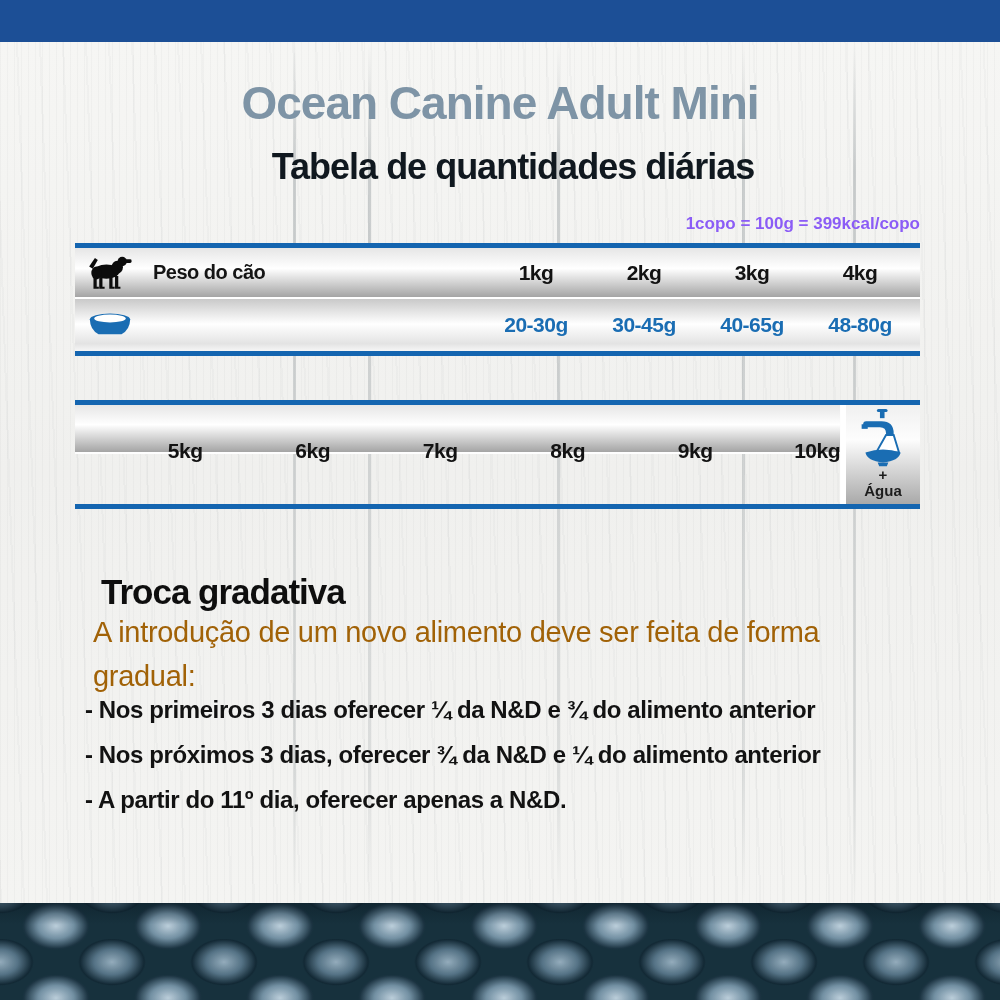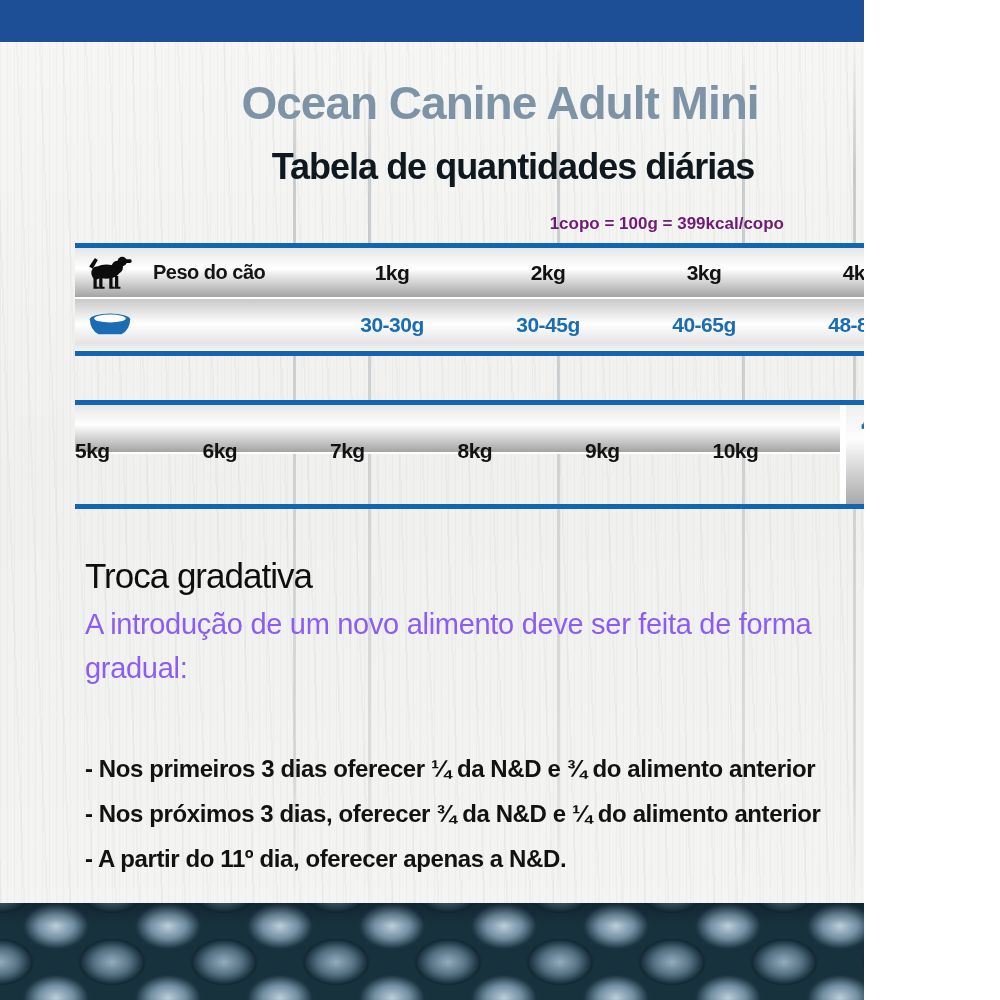--- a/index.html
+++ b/index.html
@@ -1,16 +1,16 @@
 <!DOCTYPE html>
 <html><head>
 <meta charset="utf-8">
 <style>
   html,body{margin:0;padding:0;background:#fff;}
-  .page{position:relative;width:864px;height:1000px;overflow:hidden;
+  .page{position:relative;width:1000px;height:1000px;overflow:hidden;
         font-family:"Liberation Sans","DejaVu Sans",sans-serif;color:#111;}
 
   
   .topbar{position:absolute;left:0;top:0;width:1000px;height:42px;background:#1c4f96;
           box-shadow:0 3px 0 rgba(55,70,95,.35);}
 
   
   .wood{position:absolute;left:0;top:42px;width:1000px;height:861px;
         background-color:#f2f2f0;
         background-image:
@@ -18,58 +18,58 @@
           repeating-linear-gradient(88deg, rgba(160,165,168,.07) 0 2px, rgba(255,255,255,0) 2px 23px),
           linear-gradient(180deg, #f6f6f4 0%, #f0f0ee 50%, #f4f4f2 100%);}
   .plank{position:absolute;top:0;bottom:0;width:3px;
          background:linear-gradient(180deg, rgba(150,155,158,0), rgba(138,146,150,.40) 15%, rgba(138,146,150,.22) 85%, rgba(150,155,158,0));}
 
   
   .title{position:absolute;left:0;top:76px;width:1000px;margin:0;text-align:center;
          font-size:46px;font-weight:700;letter-spacing:-1px;color:#7e94a6;}
   .subtitle{position:absolute;left:13px;top:146px;width:1000px;margin:0;text-align:center;
             font-size:36px;font-weight:700;letter-spacing:-1px;color:#10181f;}
-  .note{position:absolute;right:80px;top:214px;font-size:17px;font-weight:700;color:#701a75;}
+  .note{position:absolute;right:80px;top:214px;font-size:17px;font-weight:700;color:#8b5cf6;}
 
   
   .ftable{position:absolute;left:75px;width:845px;}
   .t1{top:243px;}
   .t2{top:400px;}
   .bar{height:5px;background:#1465b0;}
   .row{display:flex;align-items:center;}
   .r1{height:49px;background:linear-gradient(180deg,#e6e6e6 0%,#ffffff 42%,#a4a4a4 100%);
       border-bottom:2px solid rgba(255,255,255,.95);}
   .r2{height:52px;background:linear-gradient(180deg,#c9c9c9 0%,#ffffff 48%,#e3e3e3 86%,#f6f6f6 100%);}
   .labelcell{flex:1;display:flex;align-items:center;padding-left:12px;gap:20px;}
   .labeltext{font-size:20px;font-weight:700;letter-spacing:-0.5px;color:#141414;}
   .val{width:108px;text-align:center;font-size:21px;font-weight:700;letter-spacing:-0.5px;}
-  .valpad{padding-right:6px;display:flex;gap:48px;}
+  .valpad{padding-right:6px;display:flex;}
   .wgt{color:#121212;}
   .amt{color:#1a6db3;}
   .icon{display:inline-flex;align-items:center;}
 
   
   .t2body{display:flex;}
   .t2main{flex:1;}
   .t2 .r1{height:47px;}
   .t2 .r2{height:50px;}
   .cols6{display:flex;}
-  .col6{flex:1;text-align:left;font-size:21px;font-weight:700;letter-spacing:-0.5px;margin-top:45px;}
+  .col6{flex:1;text-align:right;font-size:21px;font-weight:700;letter-spacing:-0.5px;margin-top:45px;}
   .cellgap{width:6px;background:rgba(255,255,255,.95);}
   .watercell{width:74px;height:99px;display:flex;flex-direction:column;align-items:center;justify-content:center;
              background:linear-gradient(180deg,#f0f0f0 0%,#fdfdfd 35%,#a9a9a9 100%);}
   .waterplus{font-size:15px;font-weight:700;color:#1c1c1c;line-height:1.05;}
   .waterlabel{font-size:15px;font-weight:700;color:#1c1c1c;line-height:1.1;}
 
   
-  .trocah{position:absolute;left:85px;top:556px;margin:0;font-size:35px;font-weight:400;
+  .trocah{position:absolute;left:85px;top:556px;margin:16px;font-size:35px;font-weight:700;
           letter-spacing:-1px;color:#0e0e0e;}
-  .intro{position:absolute;left:85px;top:602px;margin:0;width:750px;font-size:29px;font-weight:400;
-         line-height:44px;letter-spacing:-0.3px;color:#8b5cf6;}
-  .bullets{position:absolute;left:85px;top:746px;width:840px;}
+  .intro{position:absolute;left:85px;top:602px;margin:8px;width:750px;font-size:29px;font-weight:400;
+         line-height:44px;letter-spacing:-0.3px;color:#a16207;}
+  .bullets{position:absolute;left:85px;top:687px;width:840px;}
   .bullet{font-size:24px;font-weight:700;letter-spacing:-0.4px;color:#121212;line-height:45px;}
 
   
   .scales{position:absolute;left:0;top:903px;width:1000px;height:97px;
           background-color:#17313d;
           background-image:
             linear-gradient(180deg, rgba(8,22,32,.38) 0%, rgba(8,22,32,0) 22%),
             radial-gradient(ellipse 42% 46% at 50% 32%, rgba(196,214,226,.95) 0%, rgba(126,156,176,.88) 38%, rgba(28,52,66,.92) 68%, rgba(28,52,66,0) 72%),
             radial-gradient(ellipse 42% 46% at 50% 32%, rgba(158,182,198,.92) 0%, rgba(96,126,146,.85) 38%, rgba(18,40,52,.92) 68%, rgba(18,40,52,0) 72%);
           background-size:100% 100%, 112px 72px, 112px 72px;
@@ -126,21 +126,21 @@
       <div class="labelcell">
         <span class="icon">
           <svg width="46" height="28" viewBox="0 0 64 36">
             <path d="M4 10 Q4 24 16 31 L48 31 Q60 24 60 10 Z" fill="#1a6db3"></path>
             <ellipse cx="32" cy="10" rx="28" ry="8" fill="#1a6db3"></ellipse>
             <ellipse cx="32" cy="9" rx="22" ry="5.5" fill="#ffffff"></ellipse>
           </svg>
         </span>
       </div>
       <div class="valpad">
-        <div class="val amt">30-30g</div>
+        <div class="val amt">20-30g</div>
         <div class="val amt">30-45g</div>
         <div class="val amt">40-65g</div>
         <div class="val amt">48-80g</div>
       </div>
     </div>
     <div class="bar"></div>
   </div>
 
   <div class="ftable t2">
     <div class="bar"></div>

